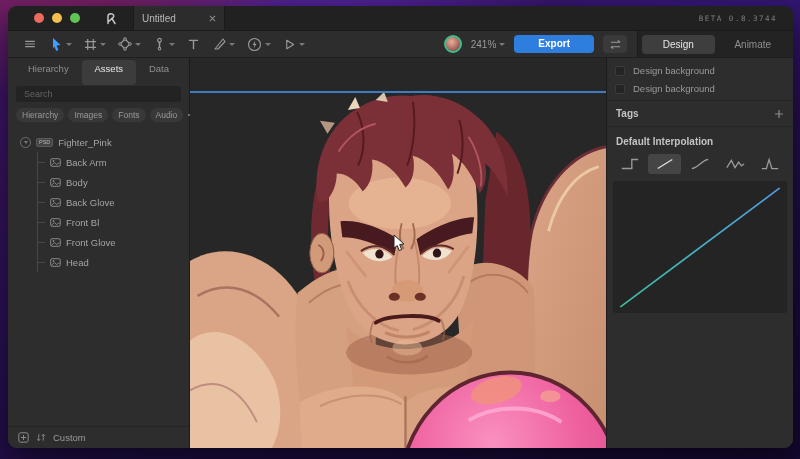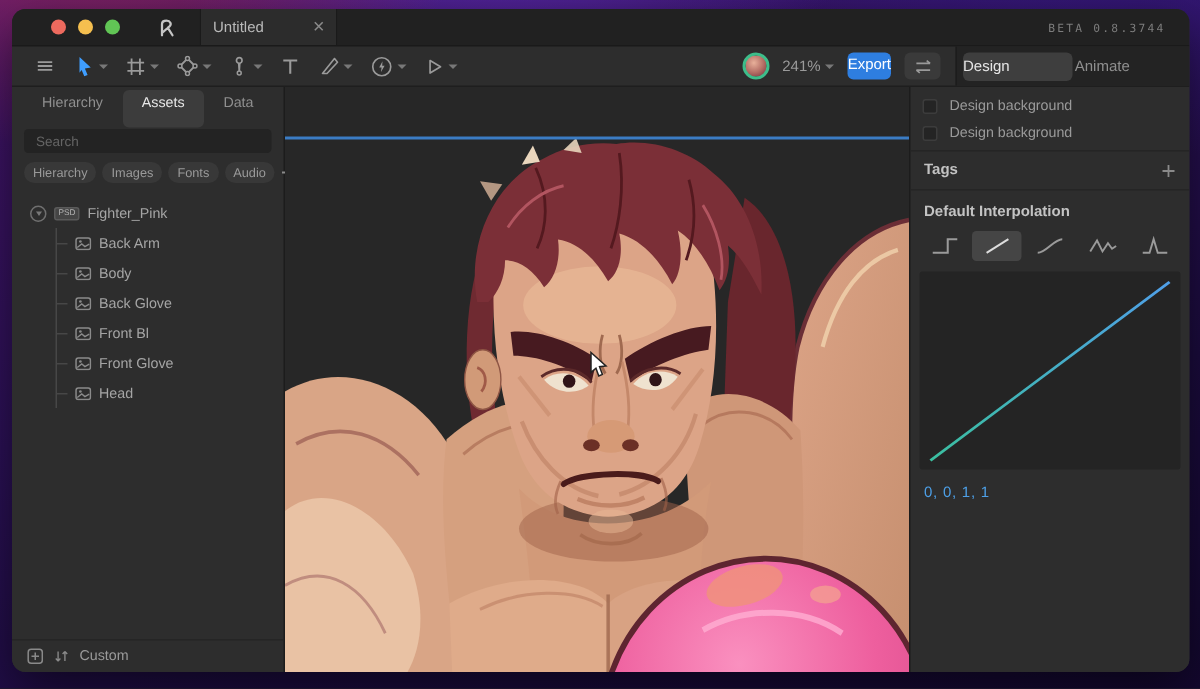--- a/index.html
+++ b/index.html
@@ -29,27 +29,27 @@
   .toolbar{height:26px;flex:0 0 auto;background:#2d2d2d;border-top:1px solid #1a1a1a;
            border-bottom:1px solid #1e1e1e;display:flex;align-items:center;}
   .tools-left{display:flex;align-items:center;gap:2px;margin-left:10px;}
   .tool-btn{display:flex;align-items:center;gap:3px;padding:0 5px;height:22px;border-radius:3px;}
   .caret{width:0;height:0;border-left:3px solid transparent;border-right:3px solid transparent;
          border-top:3.5px solid #787878;}
   .tools-right{margin-left:auto;display:flex;align-items:center;gap:9px;margin-right:10px;}
   .avatar{width:18px;height:18px;border-radius:50%;border:2px solid #3dbd8a;box-sizing:border-box;
           background:radial-gradient(circle at 40% 35%, #e8b09a 0%, #b06a62 55%, #6a2d3c 100%);}
   .zoom-ctl{display:flex;align-items:center;gap:3px;color:#9a9a9a;font-size:10px;}
-  .export-btn{height:18px;line-height:18px;padding:0 0;background:#2e7ee0;color:#fff;
-              font-size:10px;border-radius:4px;}
+  .export-btn{height:18px;line-height:18px;padding:0 24px;background:#2e7ee0;color:#fff;
+              font-size:10px;border-radius:4px;font-weight:bold;}
   .share-btn{width:24px;height:18px;background:#3a3a3a;border-radius:4px;display:flex;
              align-items:center;justify-content:center;}
   .mode-area{width:156px;height:100%;background:#232323;display:flex;align-items:center;
              padding:3px 4px;box-sizing:border-box;gap:2px;border-left:1px solid #1c1c1c;}
-  .mode-btn{flex:1;height:19px;line-height:19px;font-size:10px;color:#8f8f8f;border-radius:4px;}
+  .mode-btn{flex:1;height:19px;line-height:19px;text-align:center;font-size:10px;color:#8f8f8f;border-radius:4px;}
   .mode-btn.active{background:#3e3e3e;color:#e6e6e6;}
   
   .content{flex:1;display:flex;min-height:0;}
   .left-panel{width:182px;flex:0 0 auto;background:#2d2d2d;border-right:1px solid #1c1c1c;
               display:flex;flex-direction:column;box-sizing:border-box;}
   .panel-tabs{display:flex;height:25px;padding:2px 12px 0;justify-content:space-between;}
   .ptab{font-size:9.5px;color:#8f8f8f;padding:3px 8px;border-radius:4px;}
   .ptab.active{background:#3c3c3c;color:#e8e8e8;padding:3px 13px;}
   .search-box{margin:1px 8px 6px;height:16px;background:#232323;border-radius:3px;display:flex;
               align-items:center;padding:0 6px;}
@@ -454,18 +454,17 @@
           <svg viewBox="0 0 143 132" preserveAspectRatio="none">
             <defs>
               <linearGradient id="curveGrad" x1="0" y1="1" x2="1" y2="0">
                 <stop offset="0%" stop-color="#3bbfa0"></stop>
                 <stop offset="100%" stop-color="#4f9fe8"></stop>
               </linearGradient>
             </defs>
             <path d="M6,126 L137,7" stroke="url(#curveGrad)" stroke-width="1.6" fill="none"></path>
           </svg>
         </div>
-        <div class="curve-values">0, 0, 1, 1</div>
       </aside>
 
     </div>
   </div>
 </div>
 
 </body></html>

